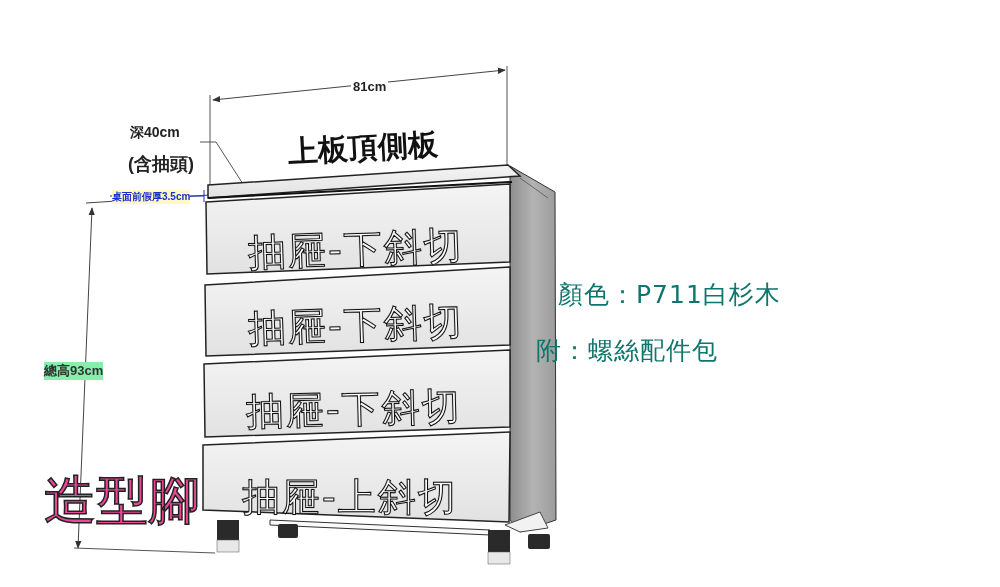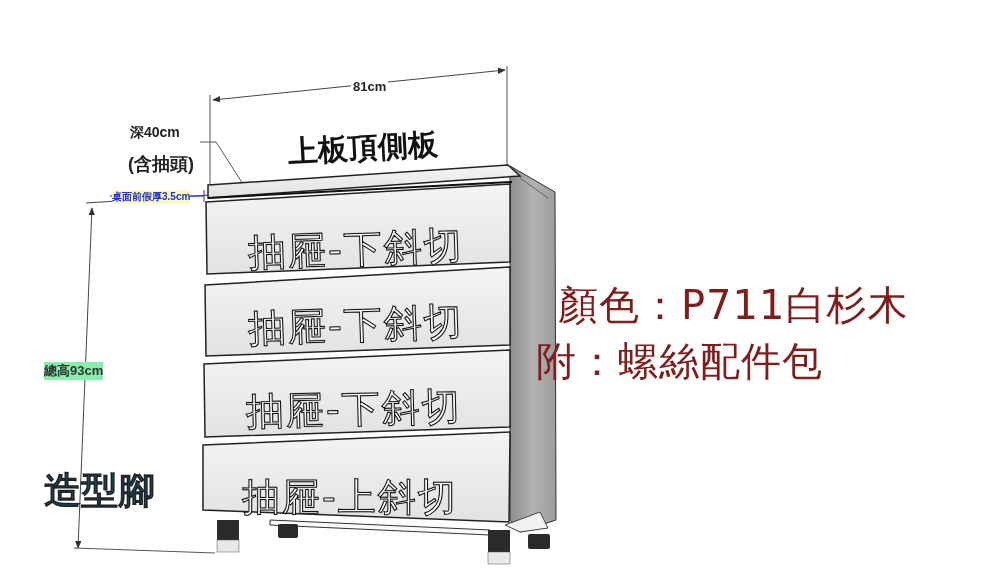--- a/index.html
+++ b/index.html
@@ -2,22 +2,22 @@
 <html><head>
 <meta charset="utf-8">
 <style>
   html, body { margin:0; padding:0; background:#ffffff; }
   body { width:1000px; height:587px; position:relative; overflow:hidden; font-family:"DejaVu Sans", sans-serif; }
   .abs { position:absolute; }
   svg.main { position:absolute; left:0; top:0; }
   .dim-label { font-family:"Liberation Sans", sans-serif; font-weight:bold; color:#222; white-space:nowrap; }
   .drawer-text { font-family:"DejaVu Sans", sans-serif; color:#111; font-size:38px; letter-spacing:2px; white-space:nowrap;
     -webkit-text-stroke:1px #111; color:#fafafa; text-shadow:0 0 1px #000; }
-  .big-label { font-family:"DejaVu Sans", sans-serif; font-size:40px; color:#7f1d1d; white-space:nowrap; letter-spacing:1px; }
-  .legs-label { font-family:"DejaVu Serif", serif; font-size:37px; color:#0c4a6e; -webkit-text-stroke:1.5px #222; white-space:nowrap; }
+  .big-label { font-family:"DejaVu Sans", sans-serif; font-size:25px; color:#0f766e; white-space:nowrap; letter-spacing:1px; }
+  .legs-label { font-family:"DejaVu Serif", serif; font-size:52px; color:#ec4899; -webkit-text-stroke:1.5px #222; white-space:nowrap; }
   .top-title { font-family:"DejaVu Sans", sans-serif; font-weight:bold; font-size:30px; color:#111; white-space:nowrap; }
 </style>
 </head>
 <body>
 
 <svg class="main" width="1000" height="587" viewBox="0 0 1000 587">
   <defs>
     <linearGradient id="sideGrad" x1="0" x2="1" y1="0" y2="0">
       <stop offset="0" stop-color="#8e8e8e"></stop>
       <stop offset="0.5" stop-color="#b3b3b3"></stop>

